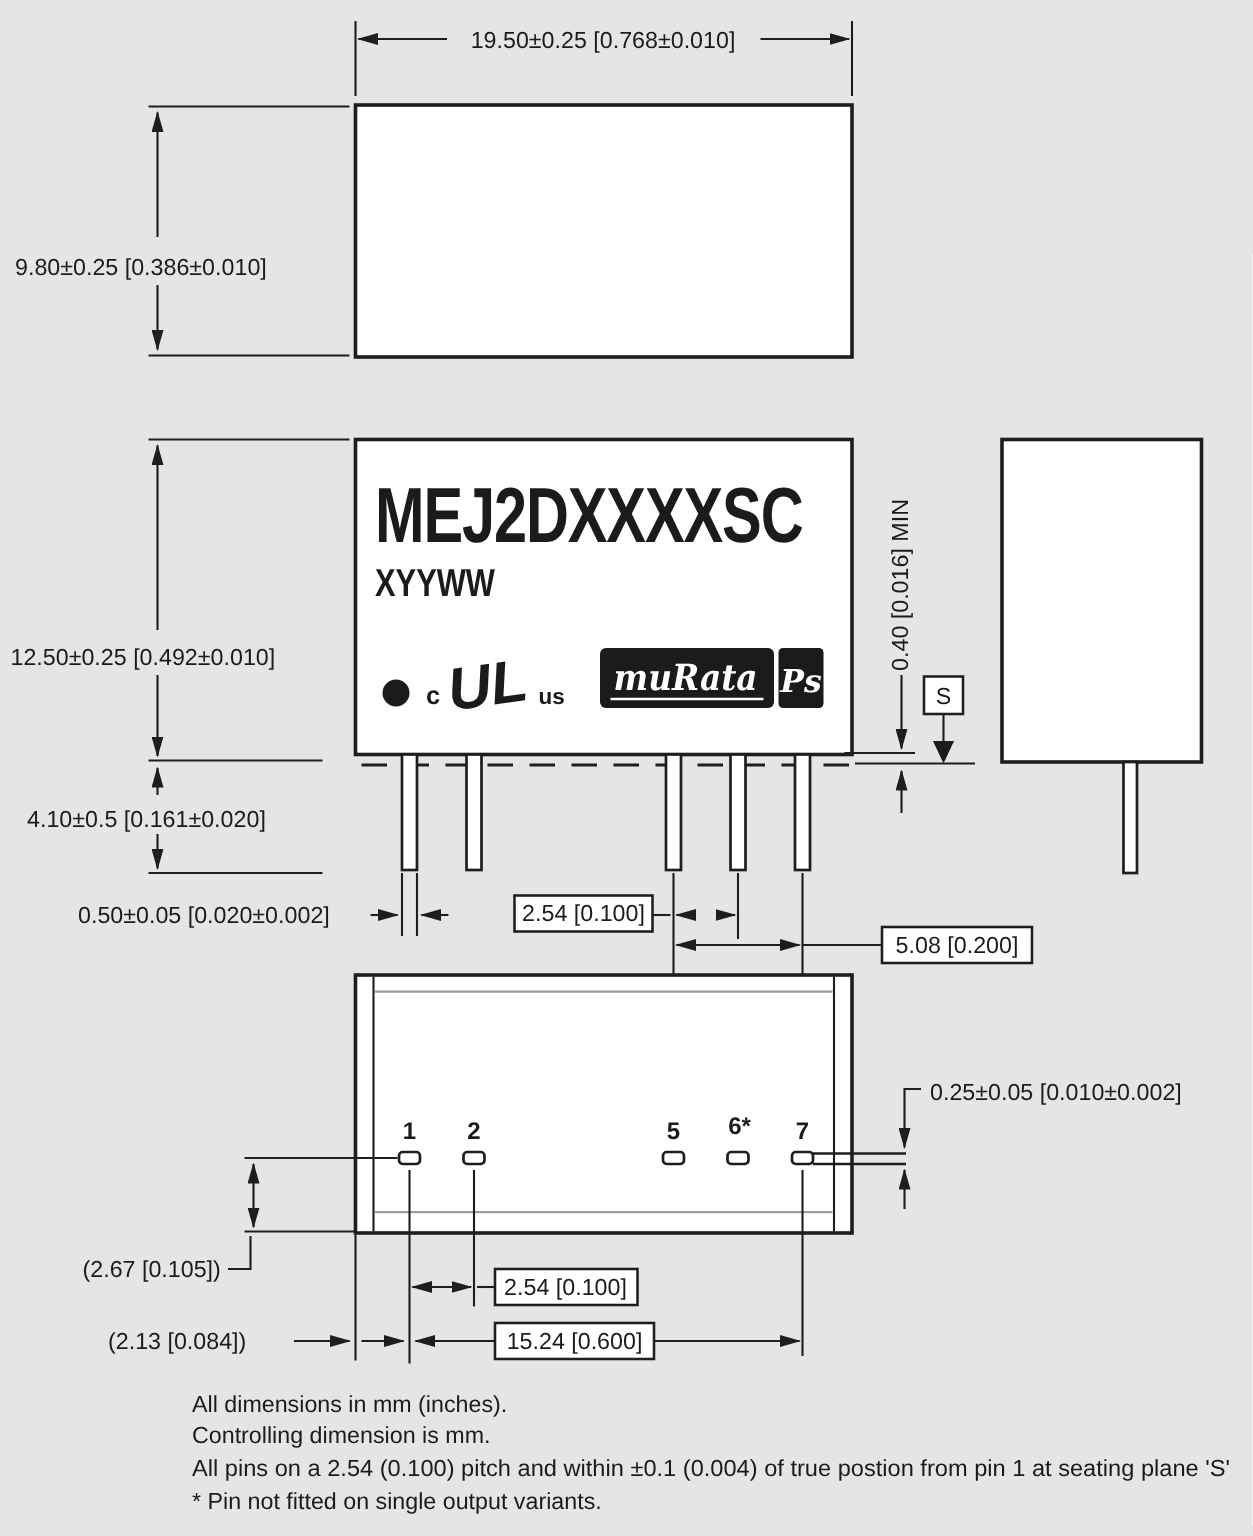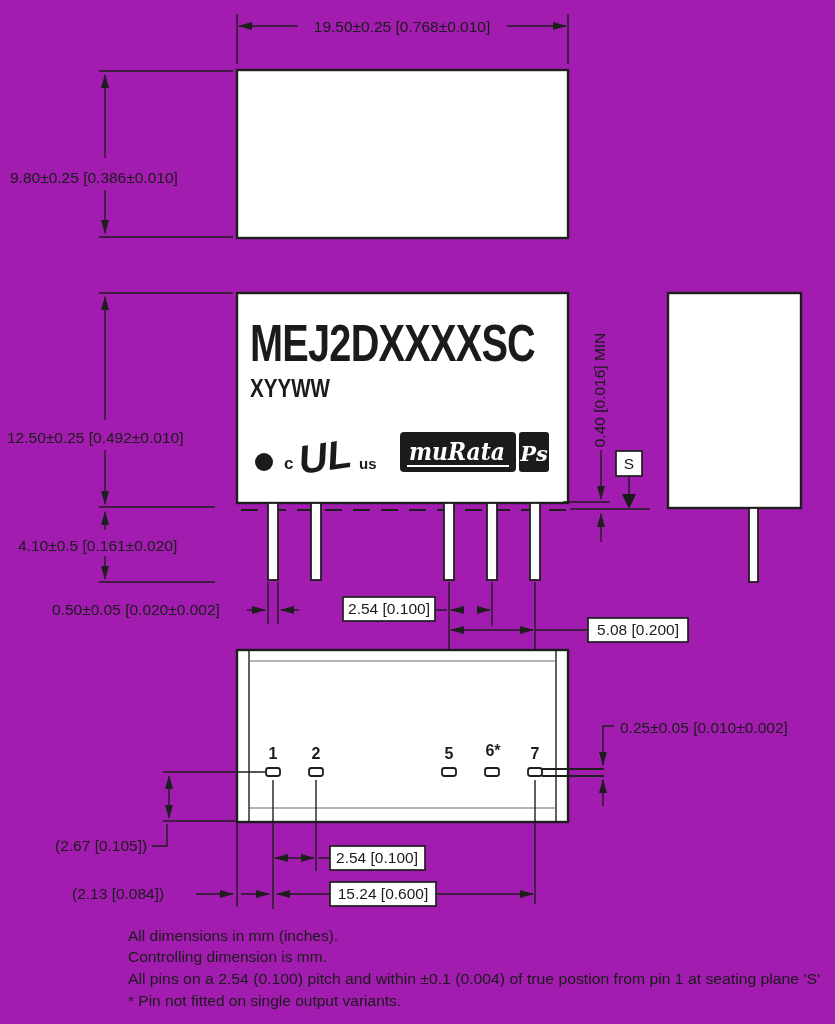--- a/index.html
+++ b/index.html
@@ -1,16 +1,16 @@
 <!DOCTYPE html>
 <html><head>
 <meta charset="utf-8">
 <style>
   html,body { margin:0; padding:0; background:#ffffff; }
-  .stage { position:relative; width:835px; height:1024px; background:#a21caf; overflow:hidden; }
+  .stage { position:relative; width:835px; height:1024px; background:#e5e5e5; overflow:hidden; }
   svg { display:block; }
   svg text { fill:#1b1b1b; font-family:"Liberation Sans", sans-serif; }
   .outline   { fill:#ffffff; stroke:#1e1e1e; stroke-width:2.4; }
   .thin      { fill:#ffffff; stroke:#1e1e1e; stroke-width:1.8; }
   .dim       { fill:none; stroke:#1e1e1e; stroke-width:1.4; }
   .dimfill   { fill:#ffffff; stroke:#1e1e1e; stroke-width:1.7; }
   .grayline  { fill:none; stroke:#9b9b9b; stroke-width:1.5; }
   .dashline  { fill:none; stroke:#1e1e1e; stroke-width:2; stroke-dasharray:17 11; }
   .blackfill { fill:#1b1b1b; stroke:none; }
   .whiteline { fill:none; stroke:#ffffff; stroke-width:1.8; }

